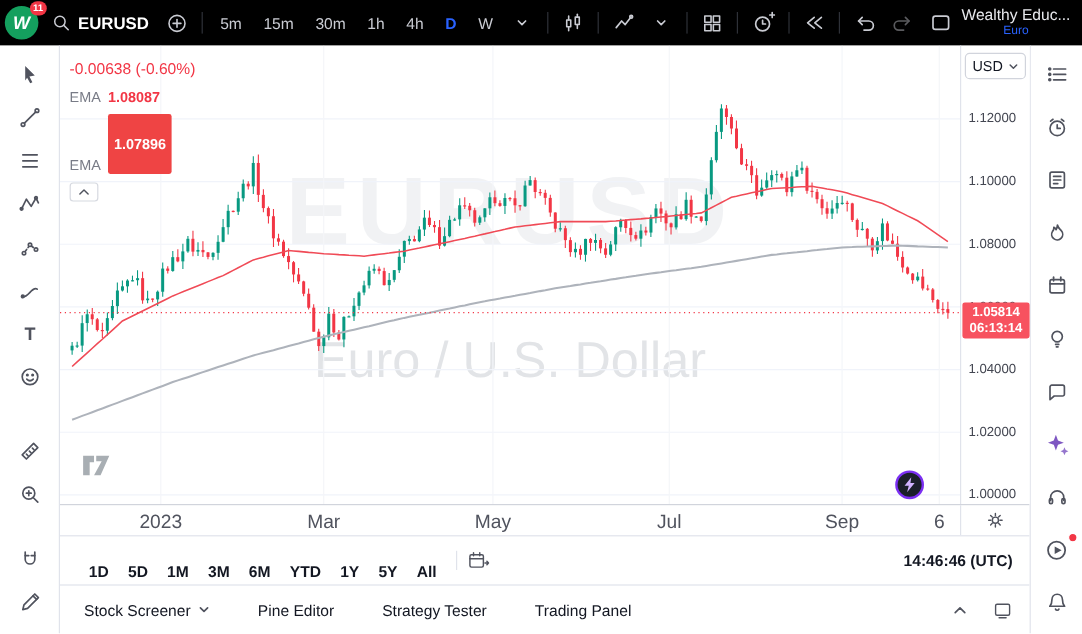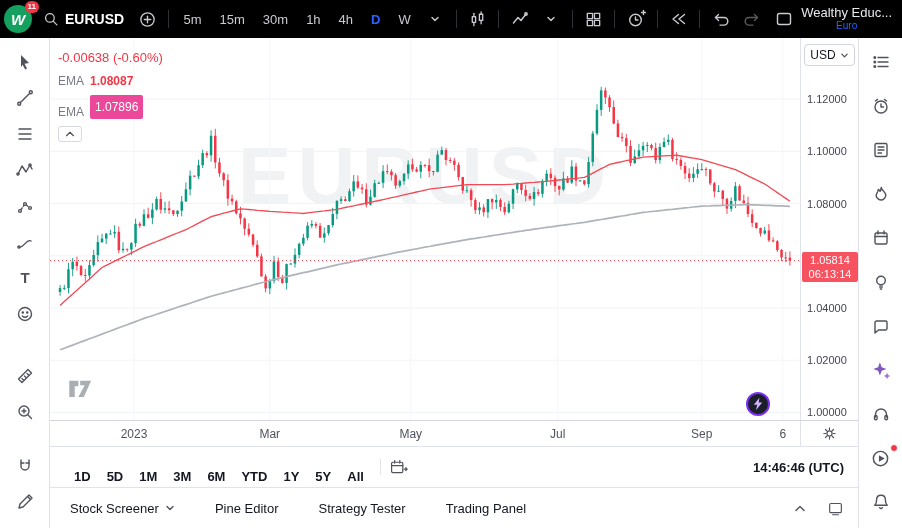--- a/index.html
+++ b/index.html
@@ -37,32 +37,32 @@
   .chart-area { flex:0 0 382px; display:flex; position:relative; }
   .plot { flex:1; position:relative; overflow:hidden; background:#fff; }
   #chart-svg { position:absolute; left:0; top:0; width:100%; height:100%; }
   .wm1 { position:absolute; top:92px; width:100%; text-align:center; font-size:80px; font-weight:700; letter-spacing:6px; color:rgba(120,130,145,0.10); pointer-events:none; }
   .wm2 { position:absolute; top:238px; width:100%; text-align:center; font-size:42px; font-weight:400; color:rgba(110,120,135,0.20); pointer-events:none; }
   .overlay { position:absolute; left:8px; top:12px; font-size:13px; z-index:3; }
   .chg { color:#f23645; margin-bottom:9px; }
   .ema-row { font-size:12px; margin-bottom:7px; display:flex; gap:6px; align-items:flex-end; }
   .ema-lab { color:#787b86; }
   .ema-val-red { color:#f23645; font-weight:600; }
-  .ema-val-dark { background:#ec4899; color:#fff; font-weight:400; padding:5px 5px; border-radius:2px; }
+  .ema-val-dark { background:#ef4444; color:#fff; font-weight:700; padding:18px 5px; border-radius:2px; }
   .collapse-btn { width:24px; height:16px; border:1px solid #d6d9e0; border-radius:3px; background:#fff; display:flex; align-items:center; justify-content:center; margin-top:2px; }
   .tv-logo { position:absolute; left:16px; bottom:18px; opacity:.85; }
   .quick-circle { position:absolute; right:30px; bottom:4px; width:24px; height:24px; border-radius:50%; background:#1b1f2a; border:2px solid #7b2ff2; display:flex; align-items:center; justify-content:center; z-index:3; }
 
   .scale { flex:0 0 58px; border-left:1px solid #e0e3eb; position:relative; background:#fff; font-size:11px; color:#434651; }
   .tick { position:absolute; left:6px; }
   .usd { position:absolute; top:6px; left:3px; width:51px; height:22px; border:1px solid #d1d4dc; border-radius:4px; background:#fff; display:flex; align-items:center; justify-content:center; gap:4px; font-size:12px; color:#131722; z-index:2; }
-  .badge { position:absolute; left:1px; width:56px; background:#f7525f; color:#fff; border-radius:2px; text-align:center; font-size:11px; font-weight:400; line-height:14px; padding:1px 0; z-index:4; }
+  .badge { position:absolute; left:1px; width:56px; background:#f7525f; color:#fff; border-radius:2px; text-align:center; font-size:11px; font-weight:700; line-height:14px; padding:1px 0; z-index:4; }
 
   .time-axis { flex:0 0 26px; border-top:1px solid #d1d4dc; display:flex; }
-  .ta-labels { flex:1; position:relative; font-size:12px; color:#50535e; }
+  .ta-labels { flex:1; position:relative; font-size:16px; color:#50535e; }
   .ta-label { position:absolute; top:6px; transform:translateX(-50%); }
   .ta-corner { flex:0 0 58px; border-left:1px solid #e0e3eb; display:flex; align-items:center; justify-content:center; }
 
   .range-bar { flex:0 0 34px; border-top:1px solid #e0e3eb; display:flex; align-items:center; padding:0 10px 0 16px; font-size:13px; }
   .rb { padding:3px 8px; font-weight:600; color:#131722;margin-top:19px; }
   .rb-div { width:1px; height:16px; background:#e0e3eb; margin:0 8px; }
   .clock { margin-left:auto; font-weight:700; color:#131722; padding-right:4px;text-align:right; }
 
   .footer { flex:1; border-top:1px solid #e0e3eb; display:flex; align-items:center; padding:0 14px 0 20px; font-size:13px; }
   .ftab { margin-right:40px; display:flex; align-items:center; gap:6px; font-weight:500; color:#131722; white-space:nowrap; }
@@ -271,20 +271,21 @@
             <path d="M12.5 4.5 l3 3"></path>
           </svg>
       </div>
     </aside>
 
     <main class="main">
 
       <div class="chart-area">
         <div class="plot">
           <div class="wm1">EURUSD</div>
+          <div class="wm2">Euro / U.S. Dollar</div>
           <svg id="chart-svg" viewBox="0 0 750 382" preserveAspectRatio="none">
               <line x1="0" x2="750" y1="61.09911141490054" y2="61.09911141490054" stroke="#f0f3fa" stroke-width="1"></line>
               <line x1="0" x2="750" y1="113.32057416267914" y2="113.32057416267914" stroke="#f0f3fa" stroke-width="1"></line>
               <line x1="0" x2="750" y1="165.5420369104577" y2="165.5420369104577" stroke="#f0f3fa" stroke-width="1"></line>
               <line x1="0" x2="750" y1="217.7634996582363" y2="217.7634996582363" stroke="#f0f3fa" stroke-width="1"></line>
               <line x1="0" x2="750" y1="269.9849624060149" y2="269.9849624060149" stroke="#f0f3fa" stroke-width="1"></line>
               <line x1="0" x2="750" y1="322.2064251537935" y2="322.2064251537935" stroke="#f0f3fa" stroke-width="1"></line>
               <line x1="0" x2="750" y1="374.4278879015721" y2="374.4278879015721" stroke="#f0f3fa" stroke-width="1"></line>
               <line x1="84" x2="84" y1="0" y2="382" stroke="#f4f6f9" stroke-width="1"></line>
               <line x1="219.75" x2="219.75" y1="0" y2="382" stroke="#f4f6f9" stroke-width="1"></line>

